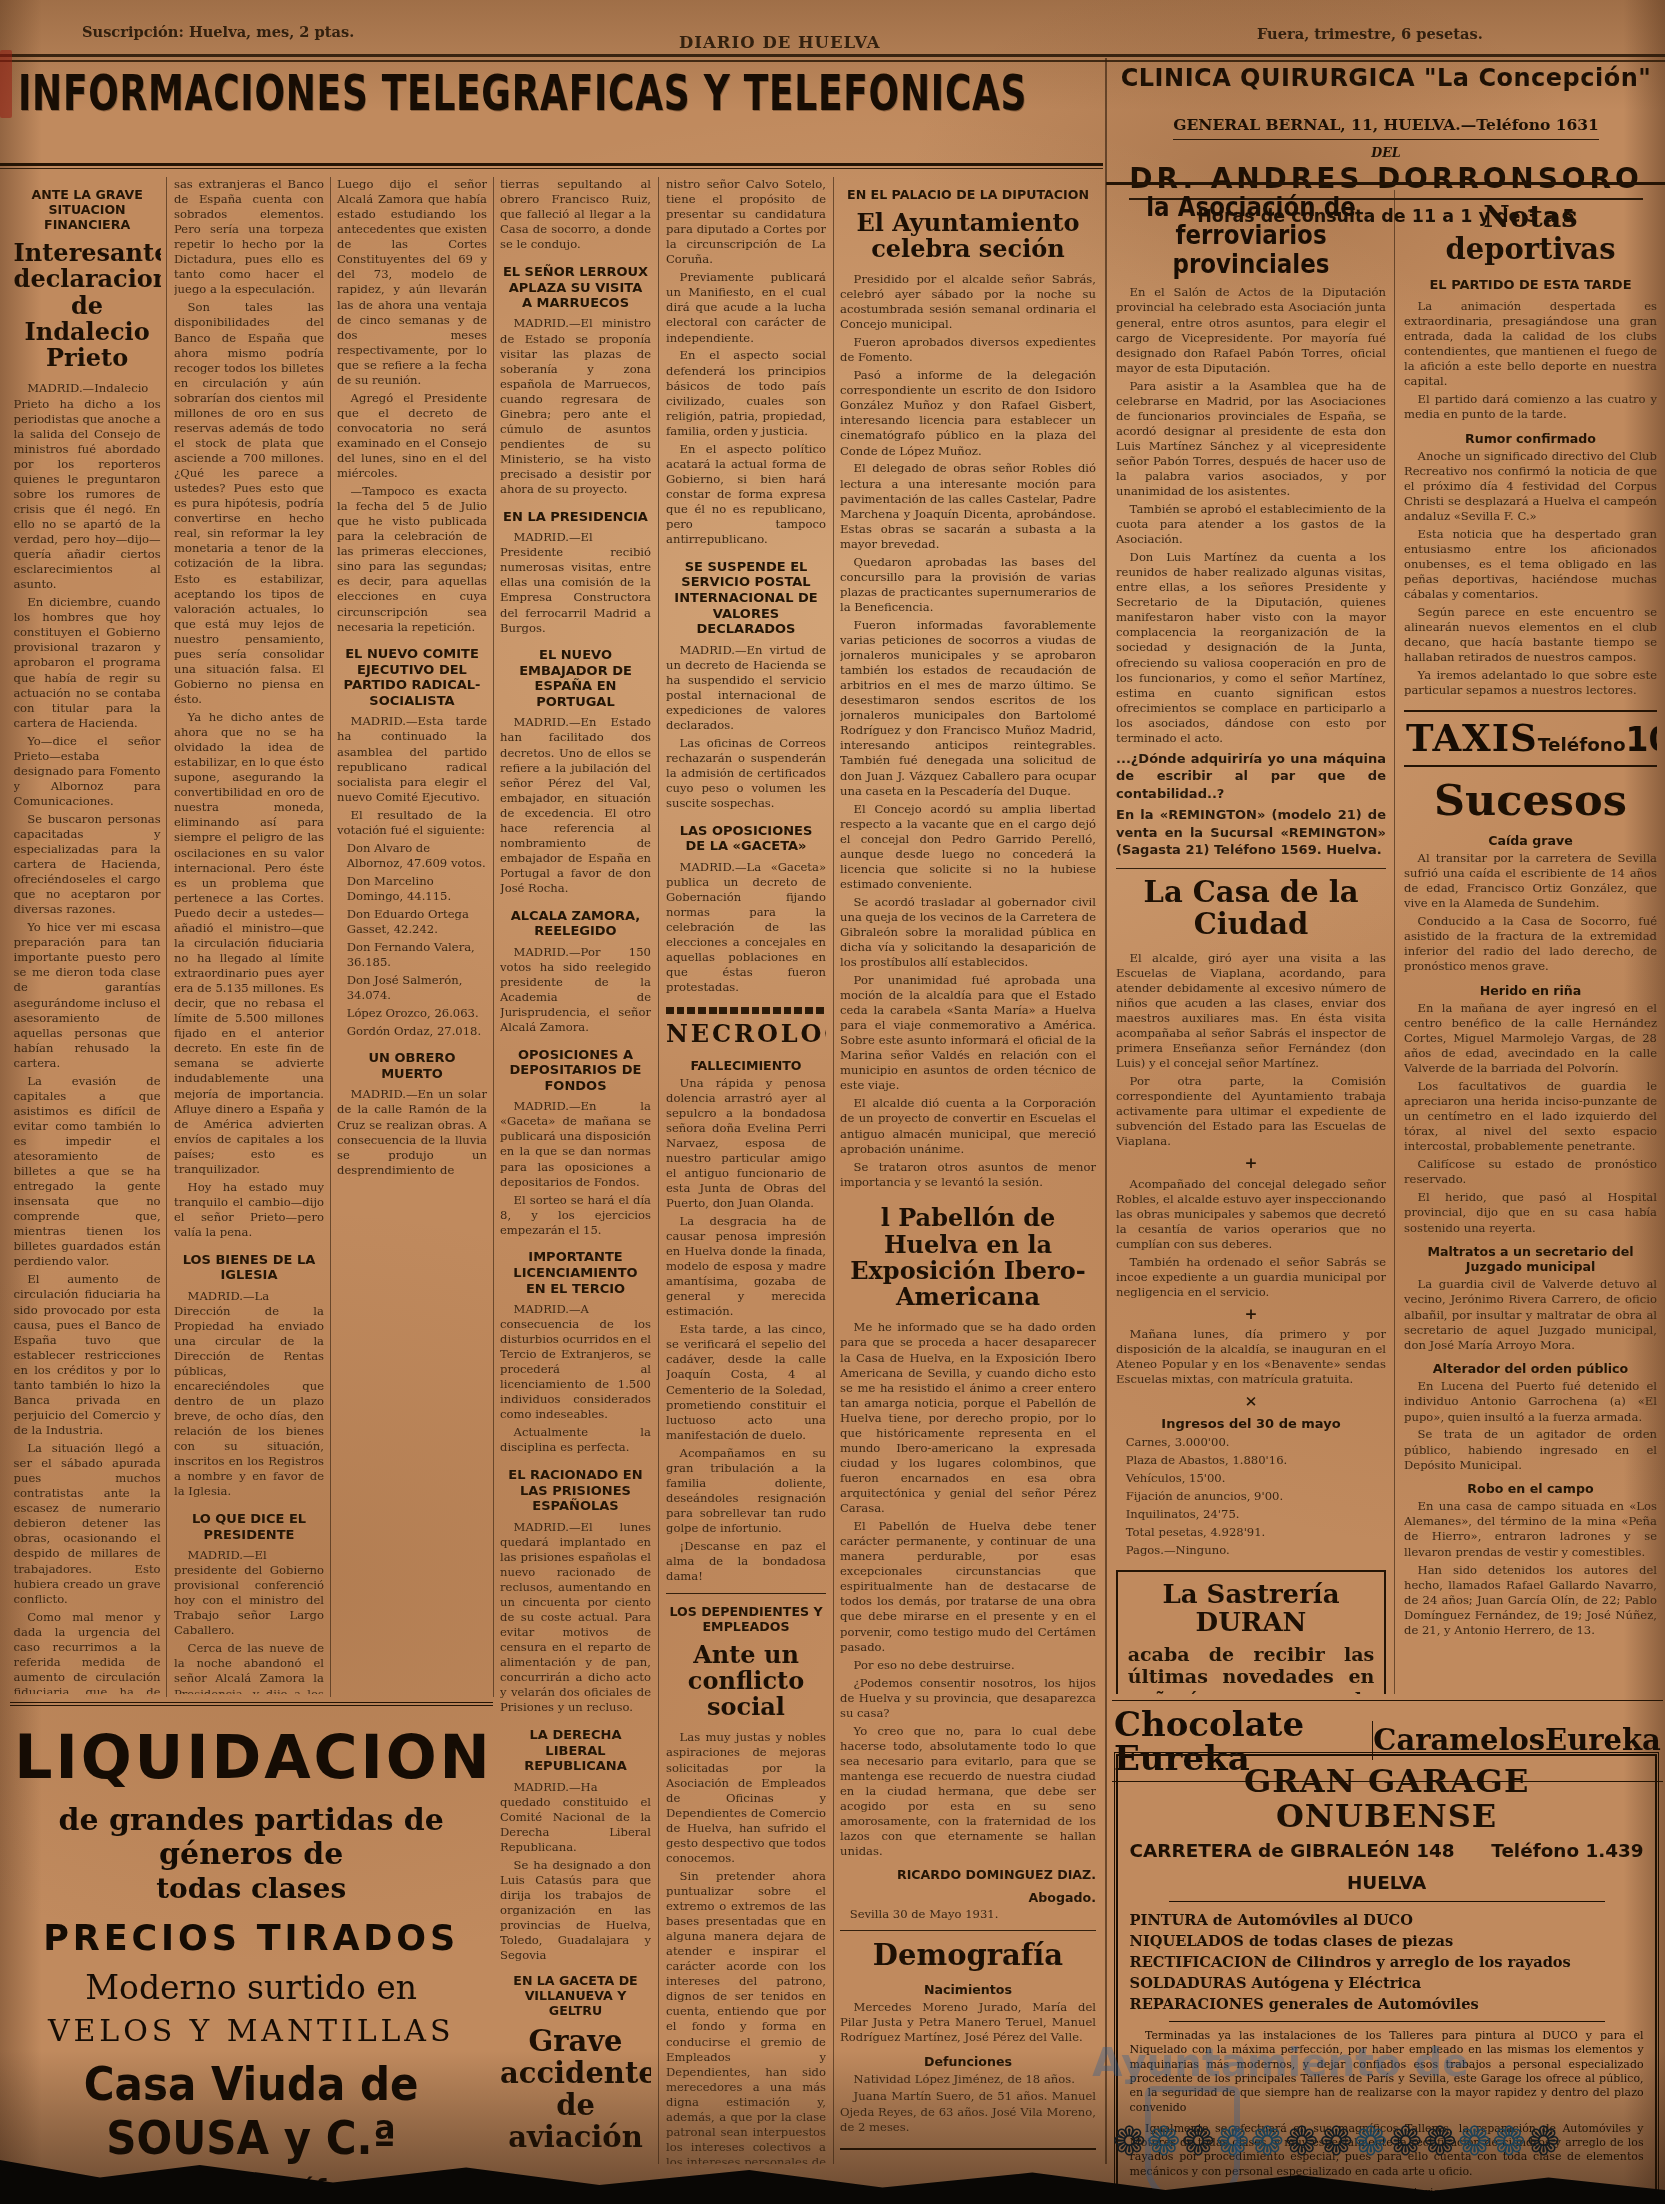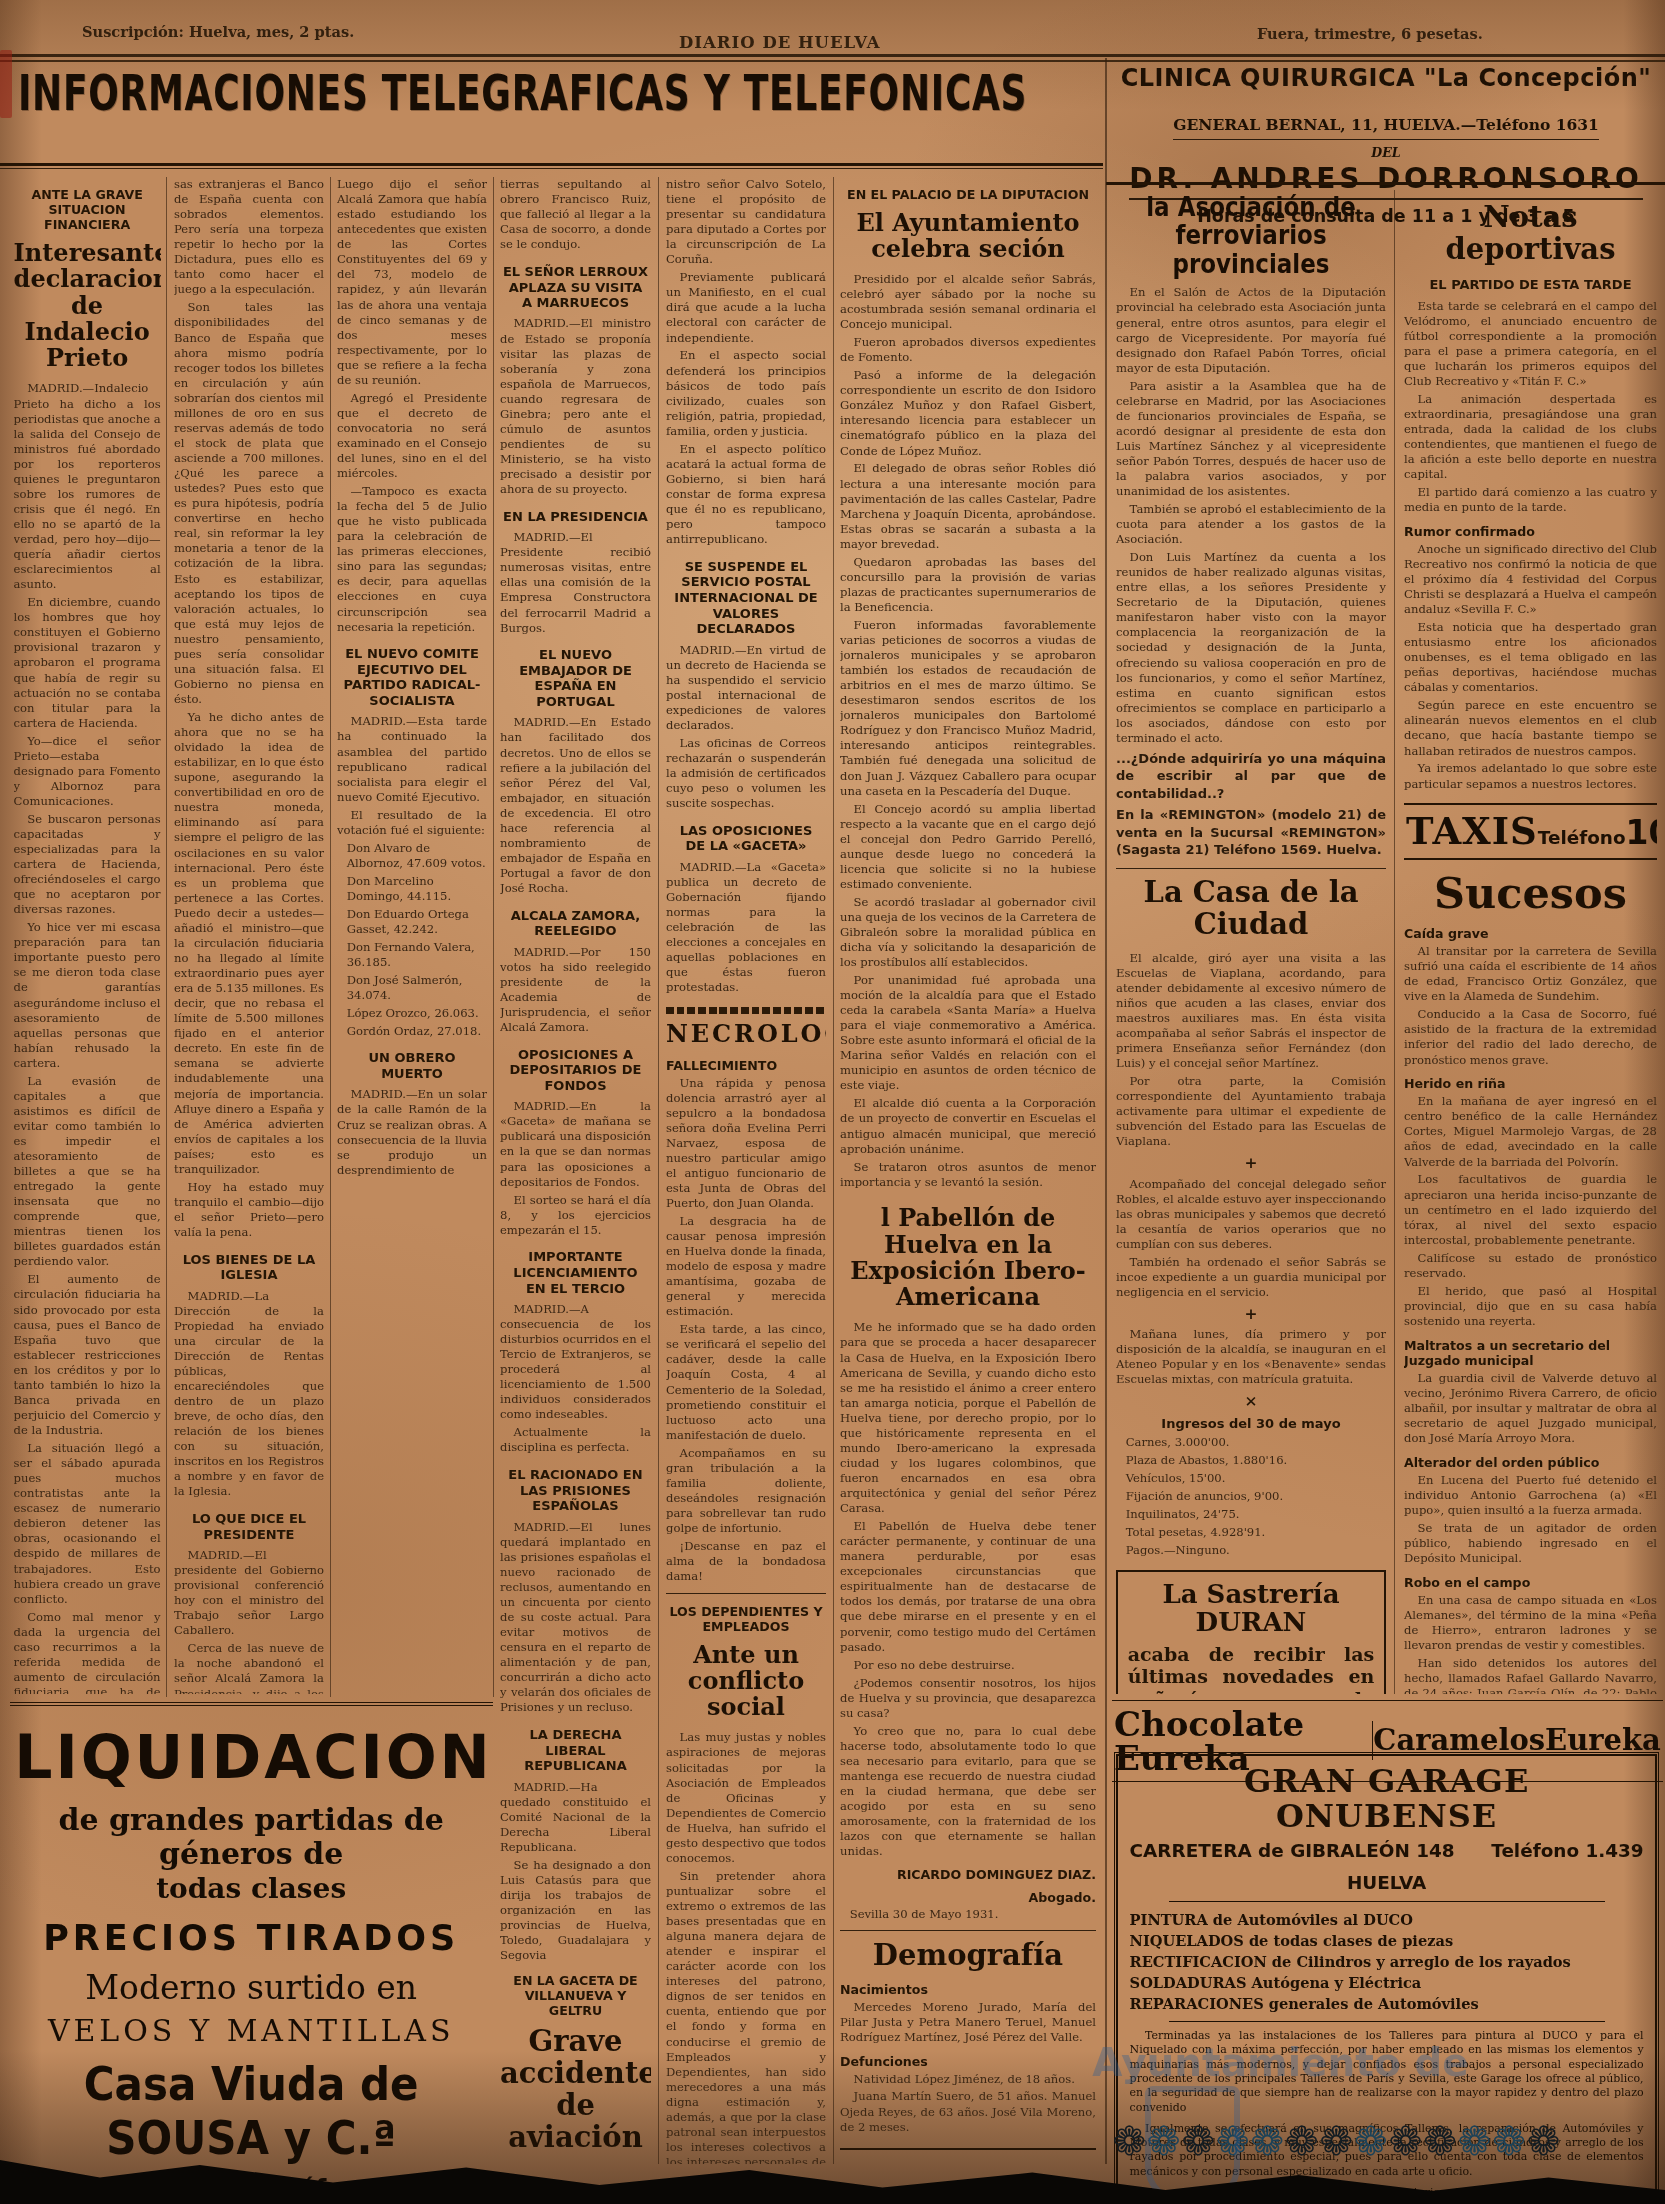--- a/index.html
+++ b/index.html
@@ -42,21 +42,21 @@
   .col{position:absolute;top:177px;overflow:hidden;}
   .blk-p,.blk-q{font:11.6px/1.3 "DejaVu Serif",serif;text-align:justify;color:#3a2614;margin:0 0 2.9px;}
   .blk-p{text-indent:13.6px;}
   .blk-pb{font:700 13px/1.35 "DejaVu Sans",sans-serif;text-align:justify;color:#2a1a0b;margin:3.9px 0;}
   .blk-c{font:11.6px/1.3 "DejaVu Serif",serif;color:#3a2614;margin:0 0 2.9px 9.7px;}
   .blk-k{font-family:"DejaVu Sans",sans-serif;font-weight:800;font-size:12.6px;line-height:1.2;text-align:center;
     color:#241505;margin:9.7px 1.9px 3.9px;}
   .blk-h1{font:700 24px/1.1 "DejaVu Serif",serif;text-align:center;color:#1d1004;margin:7.8px 0 9.7px;}
   .blk-h2{font-family:"DejaVu Sans",sans-serif;font-weight:800;font-size:13px;line-height:1.2;text-align:center;
     color:#241505;margin:11.6px 1.9px 5.8px;}
-  .blk-h3{font-family:"DejaVu Sans",sans-serif;font-weight:700;font-size:12.6px;line-height:1.2;color:#241505;margin:8.7px 0 2.9px;}
+  .blk-h3{font-family:"DejaVu Sans",sans-serif;font-weight:700;font-size:12.6px;line-height:1.2;color:#241505;margin:8.7px 0 2.9px;text-align:center;}
   .blk-hc{font-family:"DejaVu Sans",sans-serif;font-weight:700;font-size:13px;text-align:center;color:#241505;margin:7.8px 0 3.9px;}
   .blk-hg{font-family:"DejaVu Sans",sans-serif;font-weight:800;font-size:23px;line-height:1.1;text-align:center;
     color:#190d03;margin:3.9px 0 11.6px;transform:scaleY(1.12);}
   .blk-sig{font-family:"DejaVu Sans",sans-serif;font-weight:700;font-size:12.6px;text-align:right;color:#241505;margin:7.8px 0 1.9px;}
   .blk-r{border-top:1.9px solid #33200e;margin:8.7px 0;}
   .blk-dr{height:6.8px;margin:11.6px 0 1.9px;background:repeating-linear-gradient(90deg,#2c1a08 0 7.8px,transparent 7.8px 10.7px);}
   .blk-plus{text-align:center;font:700 15.5px/1 "DejaVu Serif",serif;color:#241505;margin:5.8px 0;}
   .big{font-size:29px;}
   .huge{font-size:43px;line-height:1.05;}
   .sp{letter-spacing:2.9px;}
@@ -292,21 +292,20 @@
       <div class="blk-c" data-interactable="false">Total pesetas, 4.928'91.</div>
       <div class="blk-c" data-interactable="false">Pagos.—Ninguno.</div>
       <div class="duran-box" data-interactable="false">
         <div class="duran-1" data-interactable="false">La Sastrería DURAN</div>
         <div class="duran-2" data-interactable="false">acaba de recibir las últimas novedades en pañerías para la presente temporada</div>
       </div>
     </div>
   <div class="col" style="left:1404px;top:194px;width:253px;height:1500px;" data-interactable="false">
       <div class="blk-h1 big" data-interactable="false">Notas deportivas</div>
       <div class="blk-h2" data-interactable="false">EL PARTIDO DE ESTA TARDE</div>
-      <div class="blk-p" data-interactable="false">Esta tarde se celebrará en el campo del Velódromo, el anunciado encuentro de fútbol correspondiente a la promoción para el pase a primera categoría, en el que lucharán los primeros equipos del Club Recreativo y «Titán F. C.»</div>
       <div class="blk-p" data-interactable="false">La animación despertada es extraordinaria, presagiándose una gran entrada, dada la calidad de los clubs contendientes, que mantienen el fuego de la afición a este bello deporte en nuestra capital.</div>
       <div class="blk-p" data-interactable="false">El partido dará comienzo a las cuatro y media en punto de la tarde.</div>
       <div class="blk-h3" data-interactable="false">Rumor confirmado</div>
       <div class="blk-p" data-interactable="false">Anoche un significado directivo del Club Recreativo nos confirmó la noticia de que el próximo día 4 festividad del Corpus Christi se desplazará a Huelva el campeón andaluz «Sevilla F. C.»</div>
       <div class="blk-p" data-interactable="false">Esta noticia que ha despertado gran entusiasmo entre los aficionados onubenses, es el tema obligado en las peñas deportivas, haciéndose muchas cábalas y comentarios.</div>
       <div class="blk-p" data-interactable="false">Según parece en este encuentro se alinearán nuevos elementos en el club decano, que hacía bastante tiempo se hallaban retirados de nuestros campos.</div>
       <div class="blk-p" data-interactable="false">Ya iremos adelantado lo que sobre este particular sepamos a nuestros lectores.</div>
       <div class="taxis-ad" data-interactable="false">
         <div class="taxis-word" data-interactable="false">TAXIS</div>
         <div class="taxis-tel" data-interactable="false">Teléfono</div>

